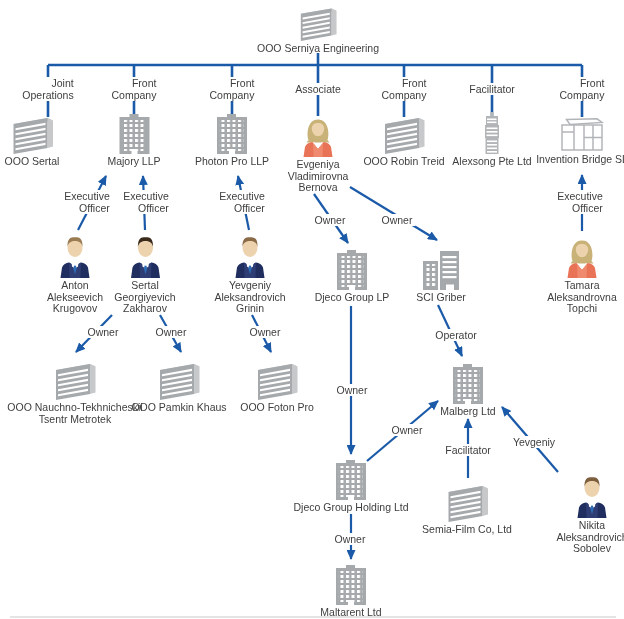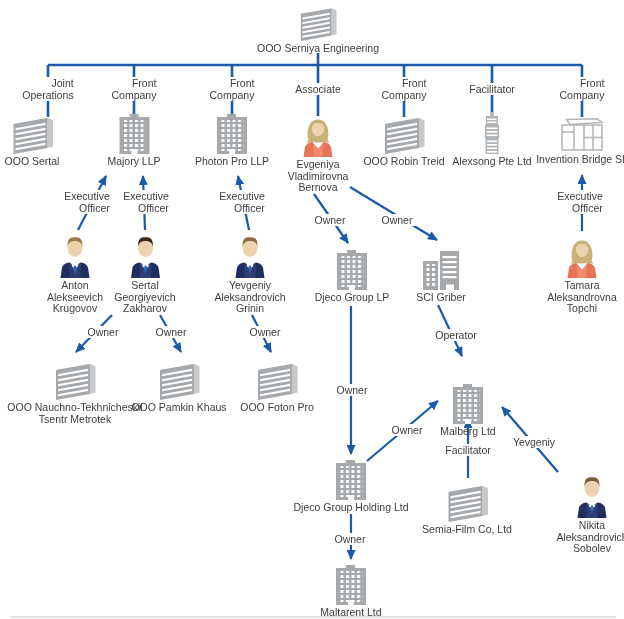--- a/index.html
+++ b/index.html
@@ -289,21 +289,21 @@
     <div class="nlabel">OOO Pamkin Khaus</div>
   </div>
 
   <div class="node" style="left:277px; top:358px; width:100px">
     <svg class="icon" width="48" height="42">
         <use href="#b-persp"></use>
       </svg>
     <div class="nlabel">OOO Foton Pro</div>
   </div>
 
-  <div class="node" style="left:468px; top:384px; width:90px">
+  <div class="node" style="left:468px; top:364px; width:90px">
     <svg class="icon" width="32" height="40">
         <use href="#b-flat"></use>
       </svg>
     <div class="nlabel">Malberg Ltd</div>
   </div>
 
   <div class="node" style="left:351px; top:460px; width:140px">
     <svg class="icon" width="32" height="40">
         <use href="#b-flat"></use>
       </svg>

